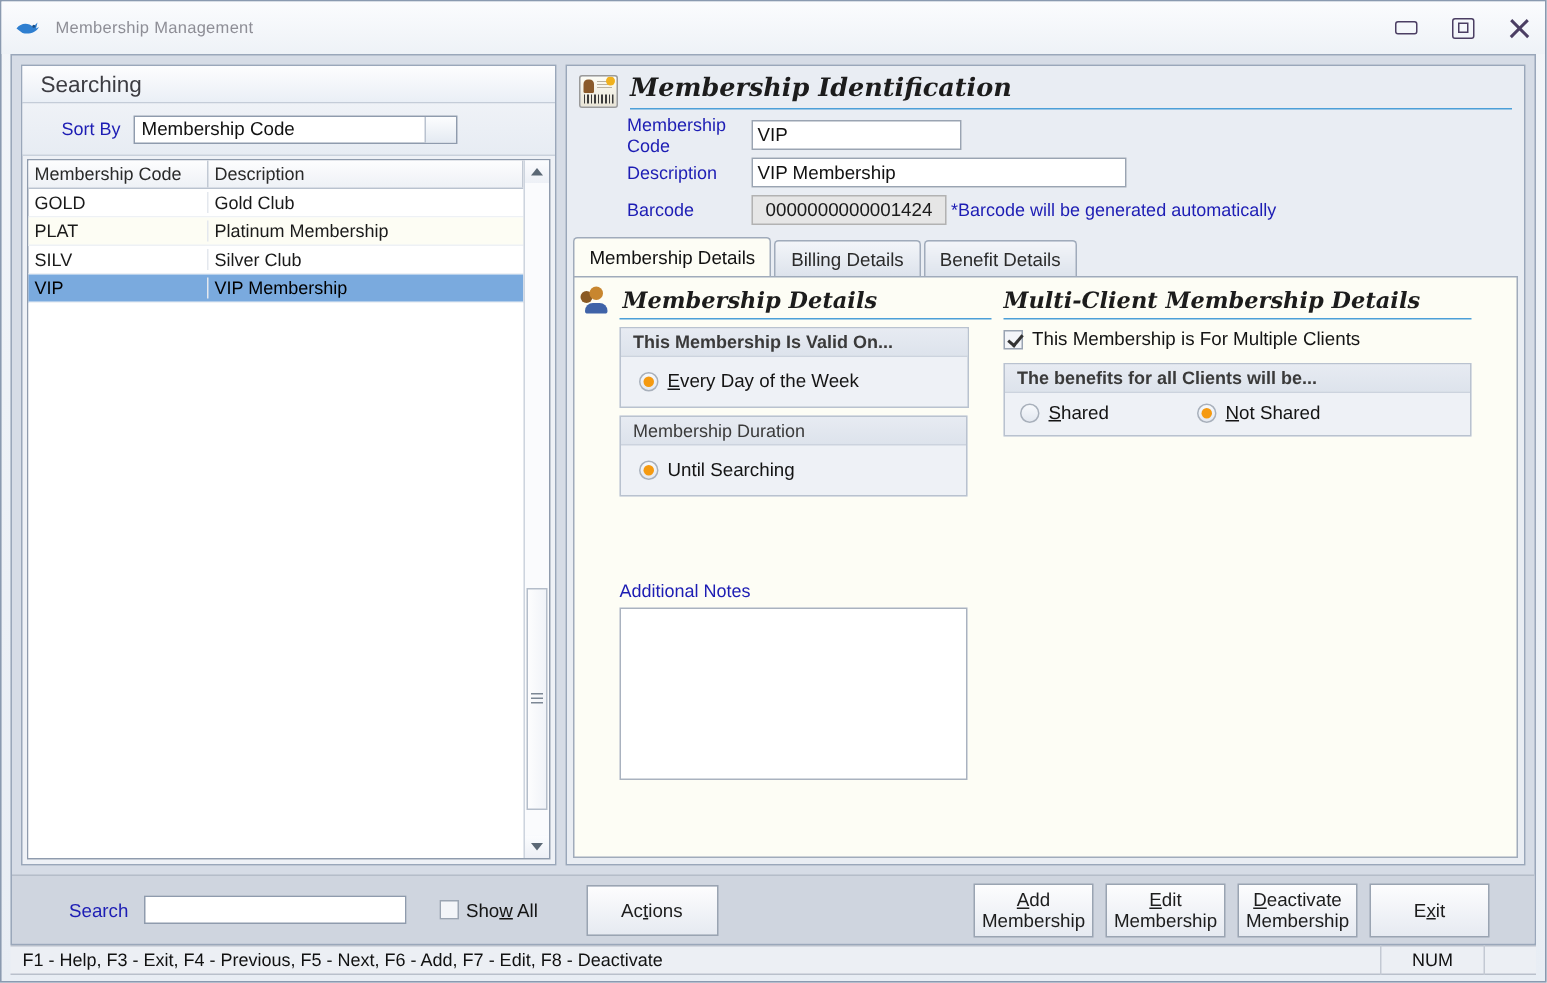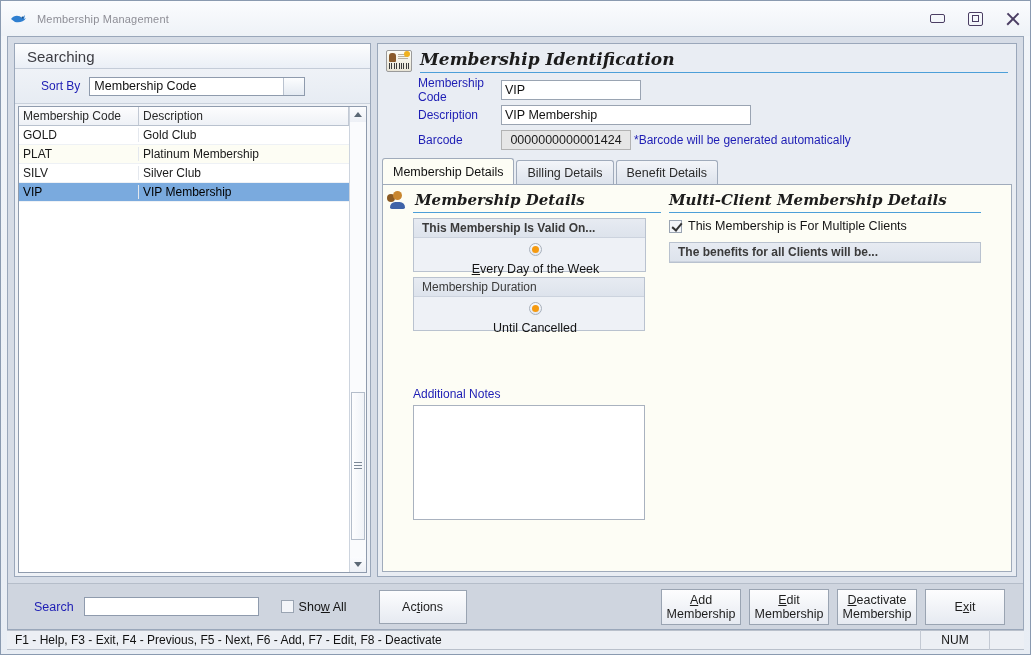--- a/index.html
+++ b/index.html
@@ -180,21 +180,21 @@
   .sec-rule{height:1px;background:#4c9fd8;margin-top:3px;}
 
   .gbox{
     border:1px solid #b9c2cf;background:#eef1f6;box-sizing:border-box;margin-top:5px;
   }
   .gbox-h{
     height:18px;background:linear-gradient(#e7ebf2,#dde3ec);border-bottom:1px solid #ccd3de;
     display:flex;align-items:center;padding-left:8px;font-size:12px;font-weight:bold;color:#3a3a3a;
   }
   .gbox-b{padding:5px 0 6px 0;}
-  .optrow{display:flex;align-items:center;height:22px;padding-left:12px;gap:6px;flex-direction:column;}
+  .optrow{display:flex;align-items:center;height:22px;padding-left:12px;gap:6px;}
   .radio{
     width:13px;height:13px;border-radius:50%;border:1px solid #a8b0bb;box-sizing:border-box;
     background:linear-gradient(#f7f9fc,#e3e8f0);display:flex;align-items:center;justify-content:center;flex:0 0 13px;
   }
   .radio i{display:none;width:7px;height:7px;border-radius:50%;background:#f59a10;}
   .radio.on i{display:block;}
   .optlbl{font-size:12.5px;color:#141414;}
   u{text-underline-offset:1px;}
 
   .spin{
@@ -223,21 +223,21 @@
     content:"";position:absolute;left:3.5px;top:0.5px;width:4px;height:8px;
     border:solid #333;border-width:0 2px 2px 0;transform:rotate(40deg);
   }
   .benefits-row{display:flex;align-items:center;height:22px;padding-left:10px;}
   .benefits-row .o1{width:118px;flex:0 0 118px;display:flex;align-items:center;gap:6px;}
   .benefits-row .o2{display:flex;align-items:center;gap:6px;}
 
   
   .bottom{
     flex:0 0 46px;height:46px;display:flex;align-items:center;
-    background:#cfd5df;border-top:1px solid #b5bdc9;box-sizing:border-box;padding:0 12px;
+    background:#cfd5df;border-top:1px solid #b5bdc9;box-sizing:border-box;padding:0 24px;
   }
   .b-left{display:flex;align-items:center;gap:10px;flex:0 0 auto;padding-left:14px;}
   .srch-lbl{color:#1d1db4;font-size:12.5px;}
   .srch-inp{width:175px;height:19px;background:#fff;border:1px solid #8f9bad;box-sizing:border-box;}
   .showall{display:flex;align-items:center;gap:5px;margin-left:12px;}
   .btn{
     border:1px solid #9aa4b2;background:linear-gradient(#fdfdfe,#e6eaf1);
     box-sizing:border-box;display:flex;align-items:center;justify-content:center;
     text-align:center;font-size:12.5px;color:#1d1d1d;line-height:14px;
   }
@@ -409,21 +409,21 @@
               </div>
             </div>
 
             <div class="gbox" style="margin-left:26px;margin-right:16px;">
               <div class="gbox-h" style="font-weight:normal;color:#3a3a3a;">Membership Duration</div>
               <div class="gbox-b">
                 <div class="optrow">
                   <div class="radio on">
                       <i></i>
                     </div>
-                  <div class="optlbl">Until Cancelled</div>
+                  <div class="optlbl">Until Searching</div>
                 </div>
               </div>
             </div>
 
             <div style="margin:56px 16px 0 26px;">
               <div class="notes-lbl">Additional Notes</div>
               <div class="notes"></div>
             </div>
           </div>
 
@@ -431,20 +431,34 @@
             <div class="sec-title">Multi-Client Membership Details</div>
             <div class="sec-rule" style="margin-right:22px;"></div>
 
             <div class="chkrow">
               <div class="chk on"></div>
               <div class="optlbl">This Membership is For Multiple Clients</div>
             </div>
 
             <div class="gbox" style="margin-top:9px;margin-right:22px;">
               <div class="gbox-h">The benefits for all Clients will be...</div>
+              <div class="gbox-b" style="padding:2px 0 4px 0;">
+                <div class="benefits-row">
+                  <div class="o1">
+                    <div class="radio"></div>
+                    <div class="optlbl"><u>S</u><span>hared</span></div>
+                  </div>
+                  <div class="o2">
+                    <div class="radio on">
+                        <i></i>
+                      </div>
+                    <div class="optlbl"><u>N</u><span>ot Shared</span></div>
+                  </div>
+                </div>
+              </div>
             </div>
           </div>
 
         </div>
       </div>
     </div>
 
     <div class="bottom">
       <div class="b-left">
         <span class="srch-lbl">Search</span>

